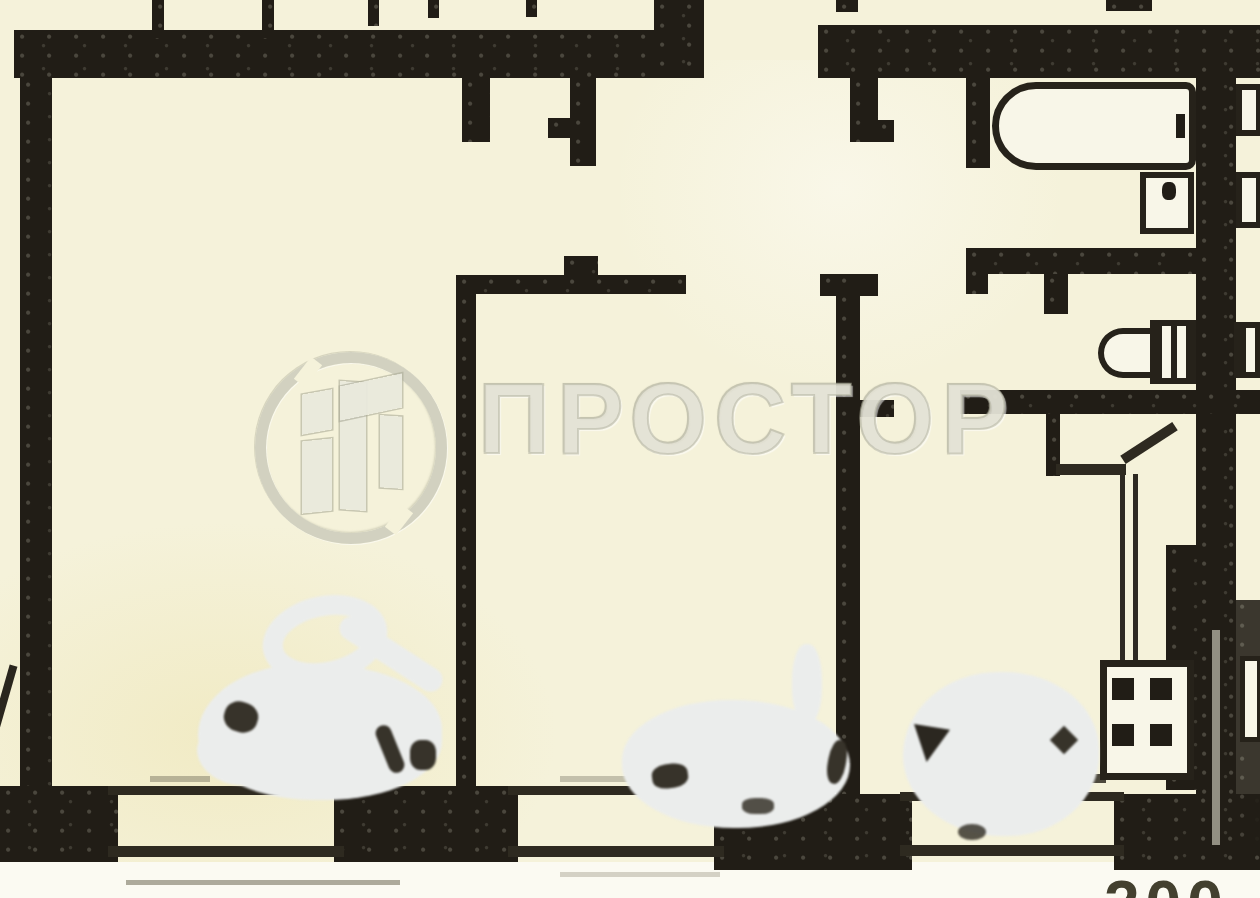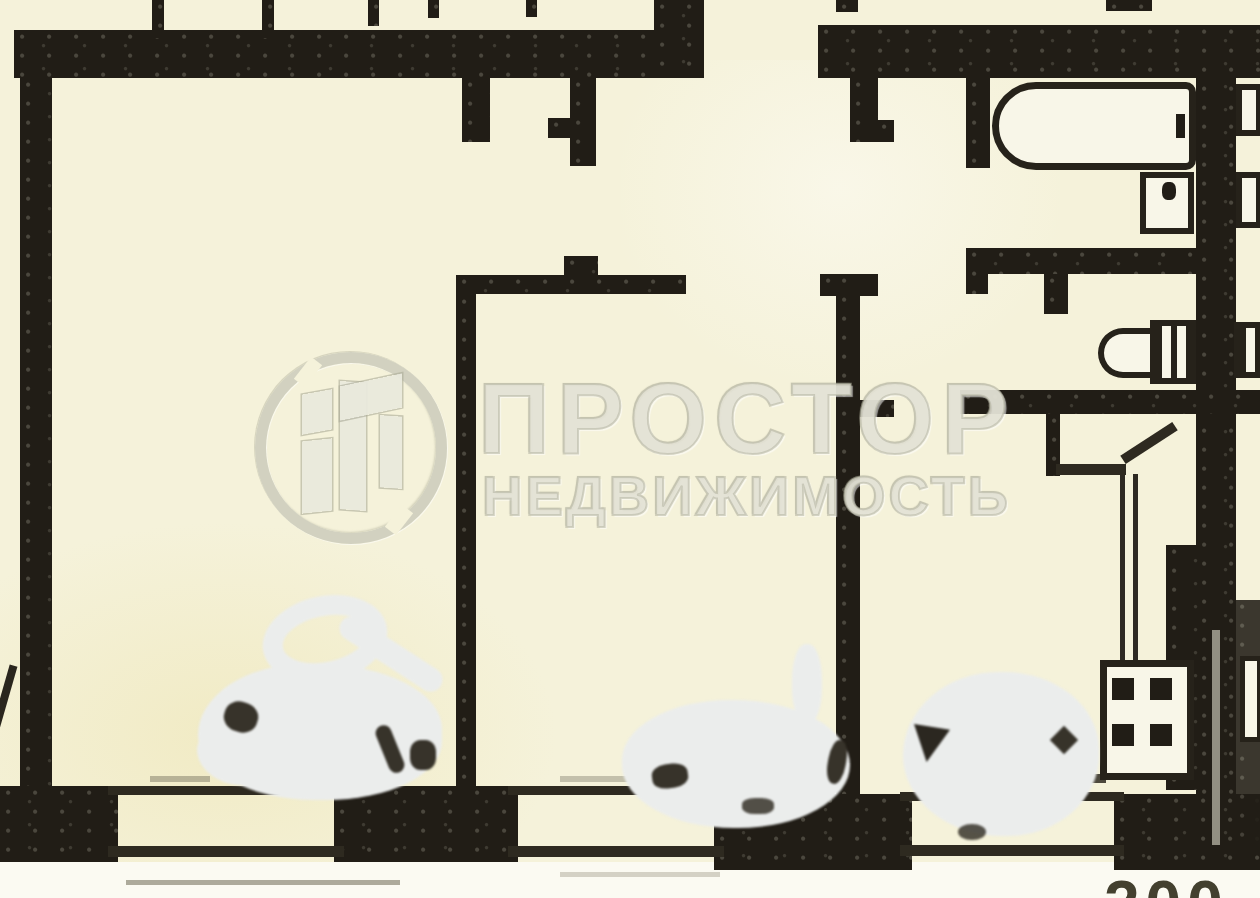--- a/index.html
+++ b/index.html
@@ -158,16 +158,15 @@
     <div style="position:absolute;left:301px;top:358px;width:14px;height:28px;background:#f5f2da;transform:rotate(38deg);"></div>
     <div style="position:absolute;left:392px;top:506px;width:14px;height:28px;background:#f5f2da;transform:rotate(38deg);"></div>
     <div style="position:absolute;left:300px;top:380px;width:104px;height:136px;">
       <div class="lg-shape" style="left:2px;top:12px;width:30px;height:40px;transform:skewY(-10deg);"></div>
       <div class="lg-shape" style="left:2px;top:60px;width:30px;height:72px;transform:skewY(-6deg);"></div>
       <div class="lg-shape" style="left:40px;top:2px;width:26px;height:128px;transform:skewY(4deg);"></div>
       <div class="lg-shape" style="left:40px;top:0;width:62px;height:34px;transform:skewY(-12deg);"></div>
       <div class="lg-shape" style="left:80px;top:36px;width:22px;height:72px;transform:skewY(4deg);"></div>
     </div>
     <div class="wm-text" style="left:478px;top:368px;font-size:100px;letter-spacing:7px;">ПРОСТОР</div>
-    <div class="wm-text" style="left:482px;top:468px;font-size:56px;letter-spacing:3px;">НЕДВИЖИМОСТЬ</div>
   </div>
 
 </div>
 
 </body></html>

